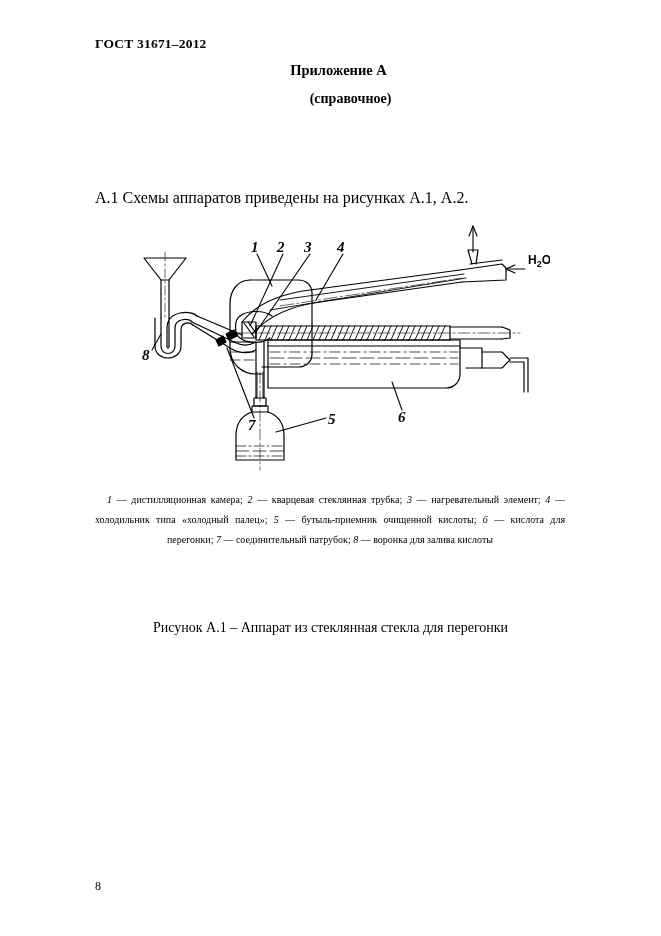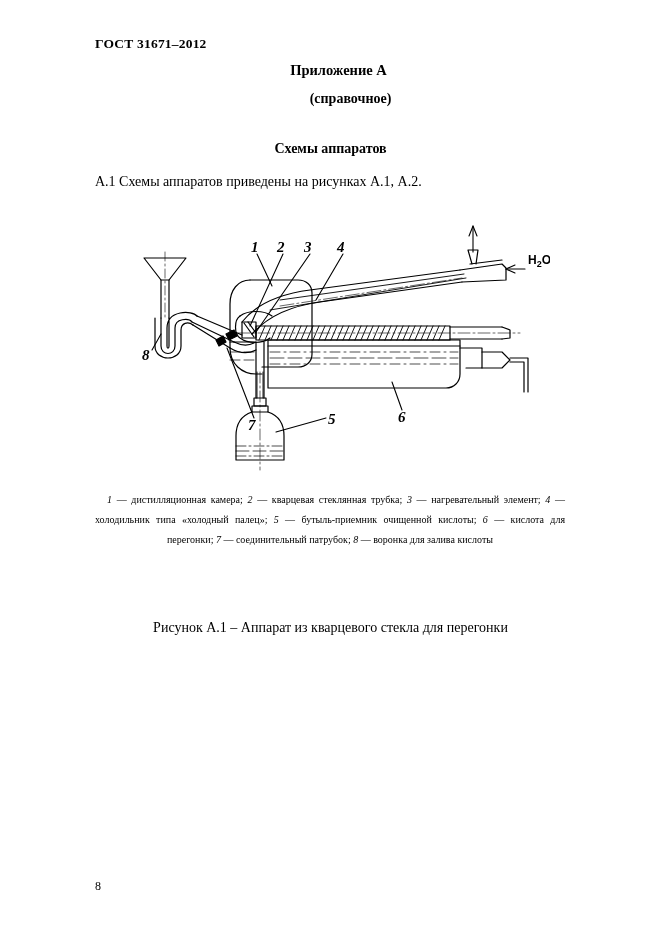--- a/index.html
+++ b/index.html
@@ -49,22 +49,22 @@
     left: 0;
     right: 0;
     top: 141px;
     text-align: center;
     font-size: 14px;
     font-weight: bold;
   }
   .body-line {
     position: absolute;
     left: 95px;
-    top: 174px;
-    font-size: 14px;
+    top: 189px;
+    font-size: 16px;
   }
   .figure-wrap {
     position: absolute;
     left: 130px;
     top: 222px;
     width: 420px;
     height: 250px;
   }
   .figure-wrap svg {
     display: block;
@@ -101,21 +101,20 @@
 </style>
 </head>
 <body>
 
 <div class="page">
 
   <div class="doc-number">ГОСТ 31671–2012</div>
 
   <div class="heading-appendix">Приложение А</div>
   <div class="heading-sub">(справочное)</div>
-  <div class="heading-schemes">Схемы аппаратов</div>
 
   <div class="body-line">А.1 Схемы аппаратов приведены на рисунках А.1, А.2.</div>
 
   <div class="figure-wrap">
     <svg width="420" height="250" viewBox="0 0 420 250" xmlns="http://www.w3.org/2000/svg" stroke="#000" fill="none" stroke-width="1.2" stroke-linecap="round" stroke-linejoin="round">
 
       <g>
         <path d="M14,36 L56,36 L39,58 L31,58 Z"></path>
         <line x1="31" y1="58" x2="31" y2="96"></line>
         <line x1="39" y1="58" x2="39" y2="96"></line>
@@ -264,17 +263,17 @@
       </g>
 
       <text x="398" y="42" font-family="Liberation Sans, DejaVu Sans, sans-serif" font-size="12" font-weight="bold" fill="#000" stroke="none">H<tspan font-size="9" dy="3">2</tspan><tspan dy="-3">O</tspan></text>
     </svg>
   </div>
 
   <div class="legend">
     <i>1</i><span> — дистилляционная камера; </span><i>2</i><span> — кварцевая стеклянная трубка; </span><i>3</i><span> — нагревательный элемент; </span><i>4</i><span> — холодильник типа «холодный палец»; </span><i>5</i><span> — бутыль-приемник очищенной кислоты; </span><i>6</i><span> — кислота для перегонки; </span><i>7</i><span> — соединительный патрубок; </span><i>8</i><span> — воронка для залива кислоты</span>
   </div>
 
-  <div class="figure-title">Рисунок А.1 – Аппарат из кварцевого стекла для перегонки</div>
+  <div class="figure-title">Рисунок А.1 – Аппарат из стеклянная стекла для перегонки</div>
 
   <div class="page-number">8</div>
 
 </div>
 
 </body></html>

